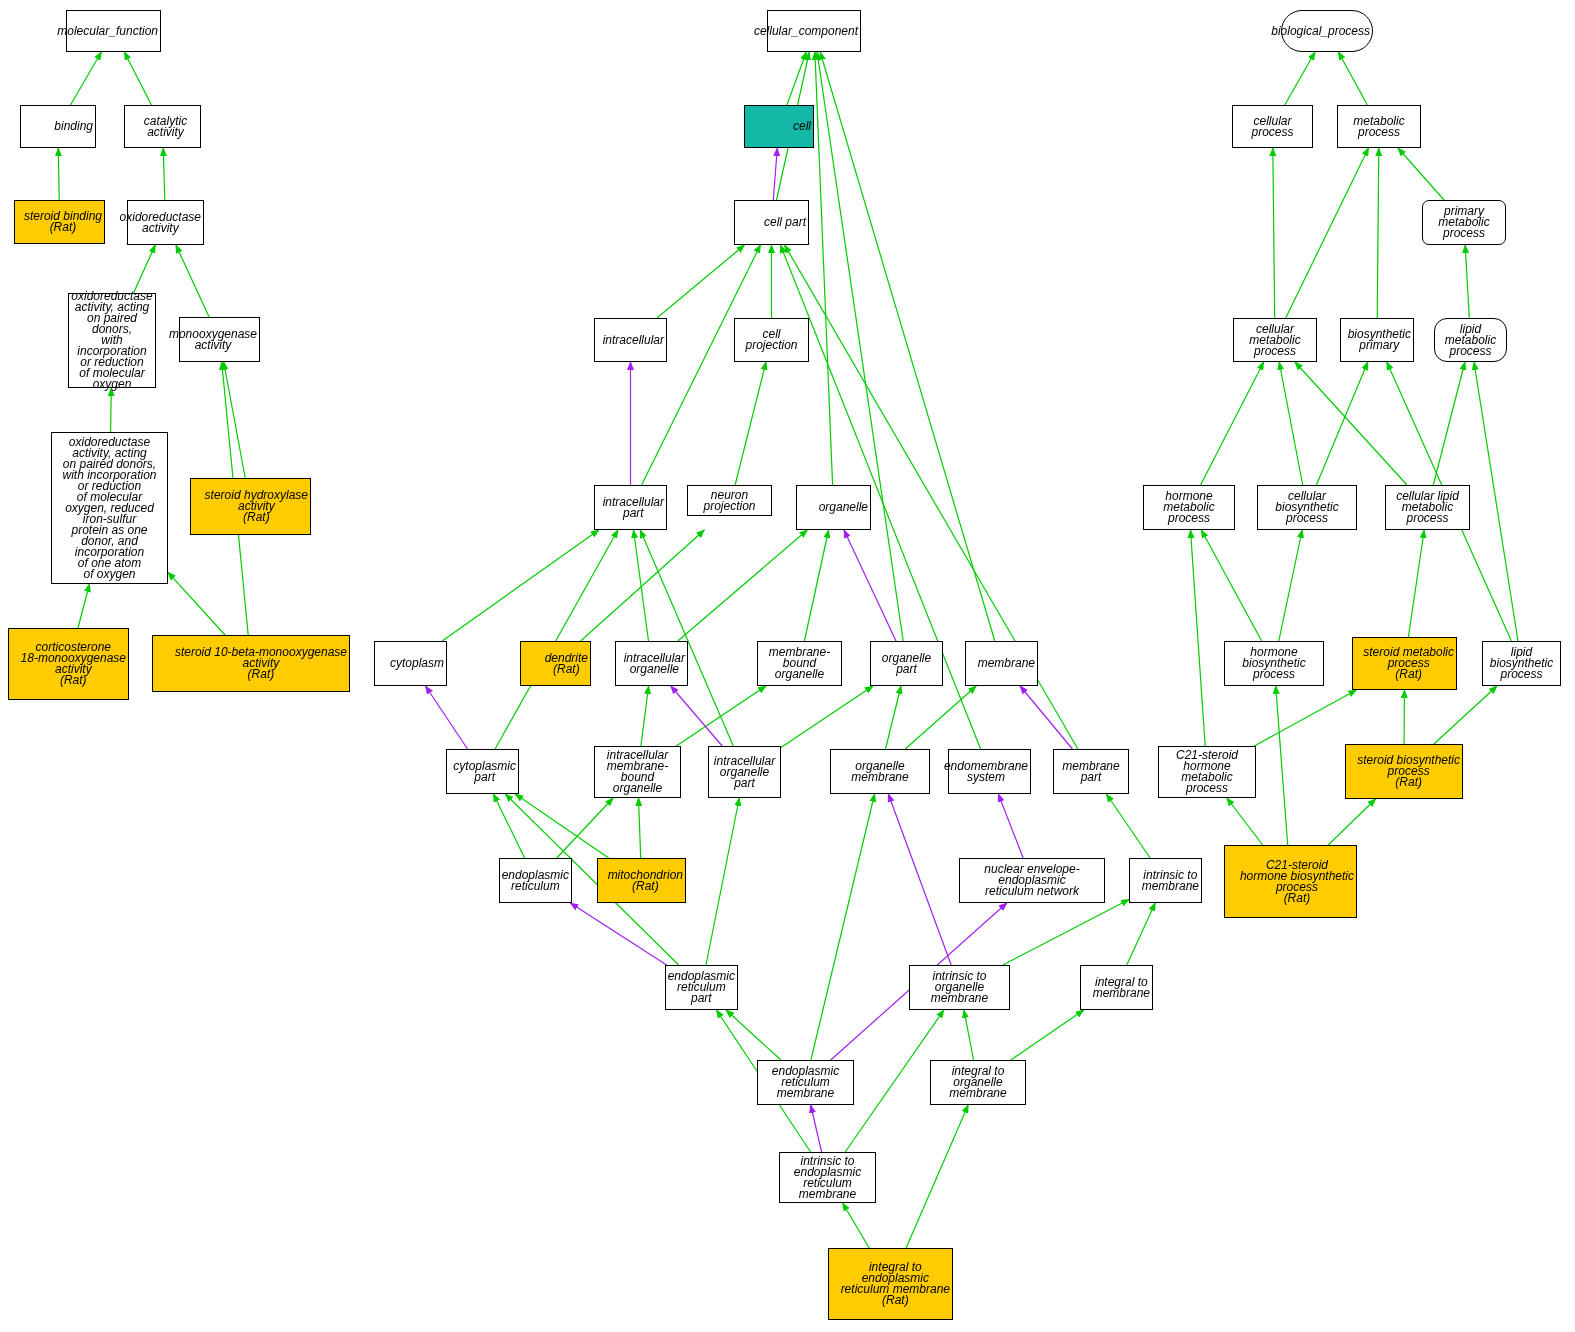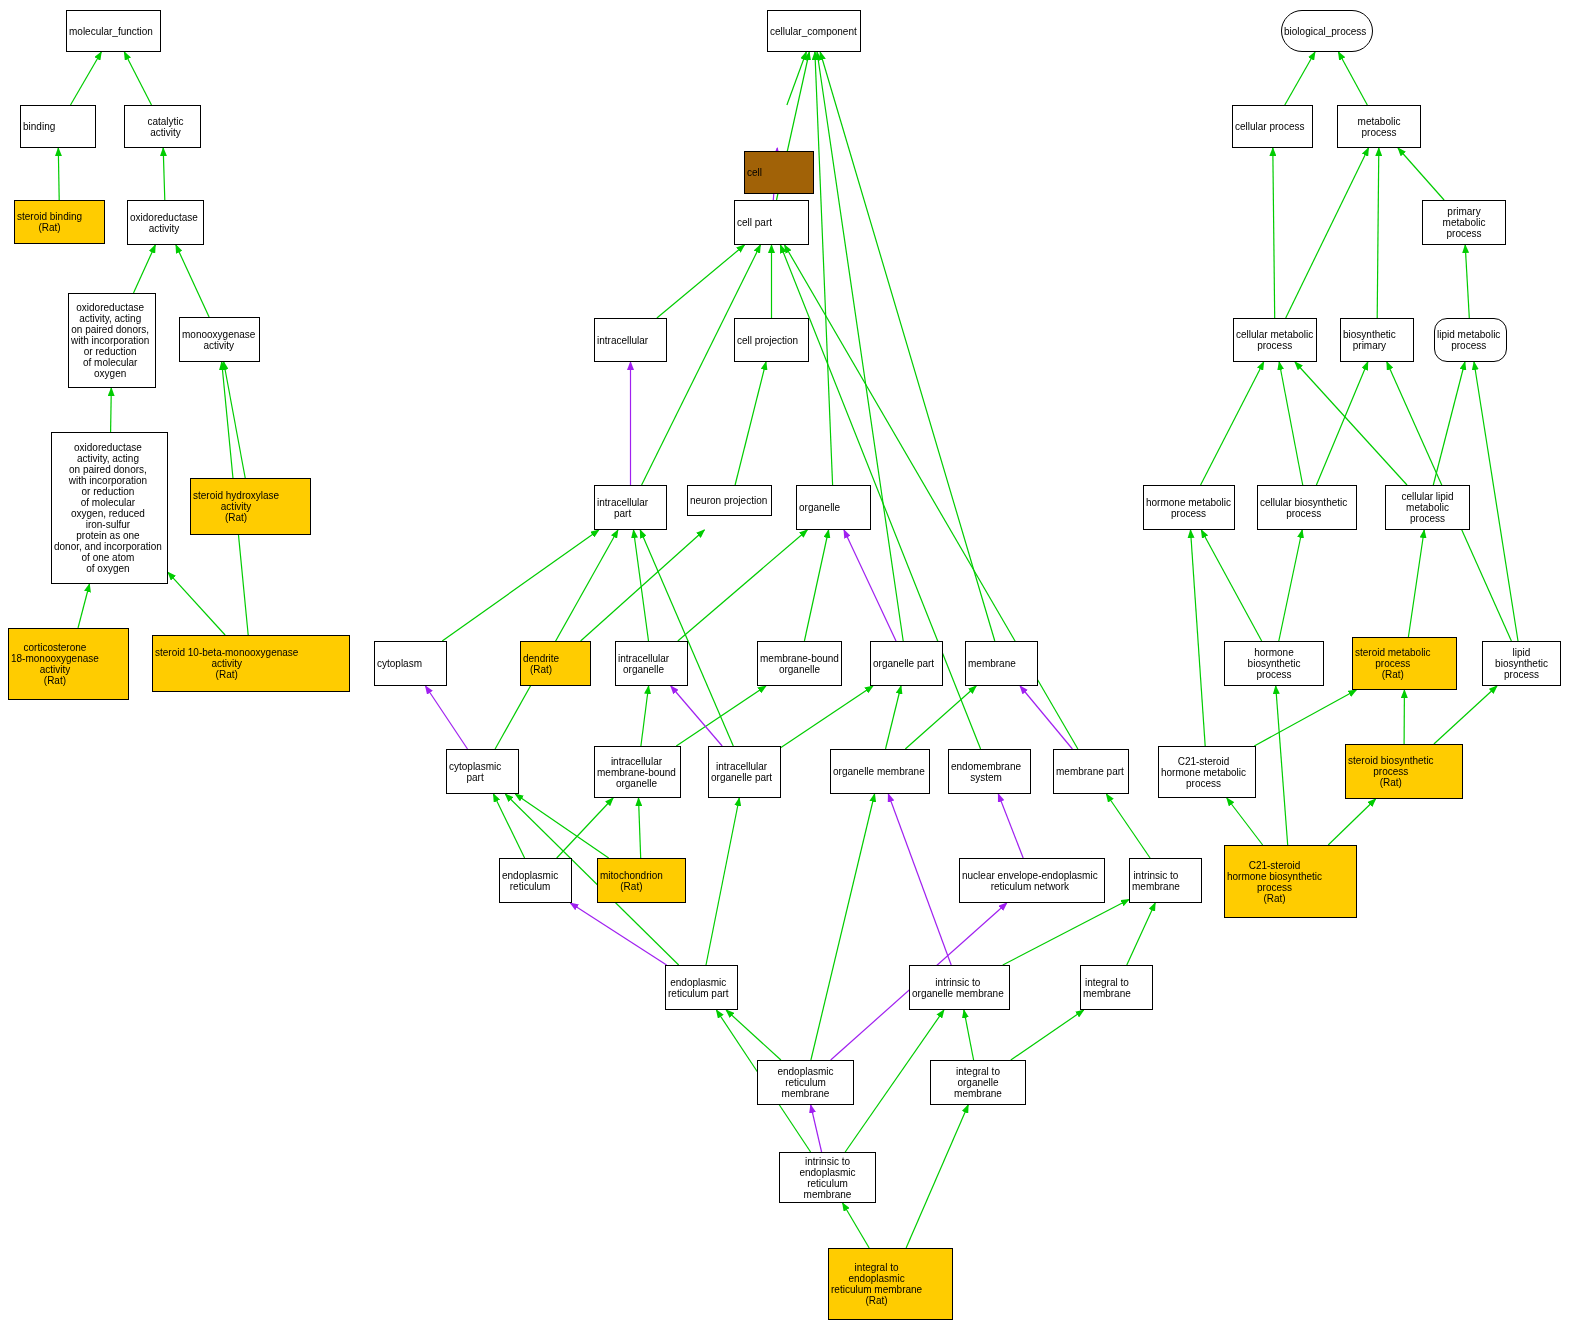--- a/index.html
+++ b/index.html
@@ -18,27 +18,28 @@
     left: 0; top: 0;
     pointer-events: none;
   }
   .node {
     position: absolute;
     box-sizing: border-box;
     border: 1px solid #000;
     background: #ffffff;
     display: flex;
     align-items: center;
-    justify-content: flex-start;
+    justify-content: flex-end;
     text-align: center;
-    font-size: 10px;
+    font-size: 12px;
     line-height: 11px;
     color: #000;
     padding: 1px 2px;
     cursor: pointer;
+    font-style: italic;
   }
   .node span { white-space: pre-line; pointer-events: none; }
 </style>
 </head>
 <body>
 
 <div id="canvas">
   <svg id="edges" width="1575" height="1332">
     <defs>
       <marker id="arrow-is_a" markerWidth="9" markerHeight="7" refX="8" refY="3.5" orient="auto" markerUnits="userSpaceOnUse">
@@ -191,21 +192,21 @@
 (Rat)</span>
     </div>
     <div class="node" style="left: 152px; top: 635px; width: 198px; height: 57px; background: rgb(255, 204, 0); border-color: rgb(0, 0, 0);">
       <span>steroid 10-beta-monooxygenase
 activity
 (Rat)</span>
     </div>
     <div class="node" style="left: 767px; top: 10px; width: 94px; height: 42px; background: rgb(255, 255, 255); border-color: rgb(0, 0, 0);">
       <span>cellular_component</span>
     </div>
-    <div class="node" style="left: 744px; top: 105px; width: 70px; height: 43px; background: #a16207; border-color: rgb(0, 0, 0); margin-top: 46px;">
+    <div class="node" style="left: 744px; top: 105px; width: 70px; height: 43px; background: #14b8a6; border-color: rgb(0, 0, 0);">
       <span>cell</span>
     </div>
     <div class="node" style="left: 734px; top: 200px; width: 75px; height: 45px; background: rgb(255, 255, 255); border-color: rgb(0, 0, 0);">
       <span>cell part</span>
     </div>
     <div class="node" style="left: 594px; top: 318px; width: 73px; height: 44px; background: rgb(255, 255, 255); border-color: rgb(0, 0, 0);">
       <span>intracellular</span>
     </div>
     <div class="node" style="left: 734px; top: 318px; width: 75px; height: 44px; background: rgb(255, 255, 255); border-color: rgb(0, 0, 0);">
       <span>cell projection</span>
@@ -313,21 +314,21 @@
     </div>
     <div class="node" style="left: 1281px; top: 10px; width: 92px; height: 42px; background: rgb(255, 255, 255); border-color: rgb(0, 0, 0); border-radius: 21px;">
       <span>biological_process</span>
     </div>
     <div class="node" style="left: 1232px; top: 105px; width: 81px; height: 43px; background: rgb(255, 255, 255); border-color: rgb(0, 0, 0);">
       <span>cellular process</span>
     </div>
     <div class="node" style="left: 1337px; top: 105px; width: 84px; height: 43px; background: rgb(255, 255, 255); border-color: rgb(0, 0, 0);">
       <span>metabolic process</span>
     </div>
-    <div class="node" style="left: 1422px; top: 200px; width: 84px; height: 45px; background: rgb(255, 255, 255); border-color: rgb(0, 0, 0);">
+    <div class="node" style="left: 1422px; top: 200px; width: 84px; height: 45px; background: rgb(255, 255, 255); border-color: rgb(0, 0, 0); border-radius: 7px;">
       <span>primary metabolic
 process</span>
     </div>
     <div class="node" style="left: 1233px; top: 318px; width: 84px; height: 44px; background: rgb(255, 255, 255); border-color: rgb(0, 0, 0);">
       <span>cellular metabolic
 process</span>
     </div>
     <div class="node" style="left: 1340px; top: 318px; width: 74px; height: 44px; background: rgb(255, 255, 255); border-color: rgb(0, 0, 0);">
       <span>biosynthetic
 primary</span>

